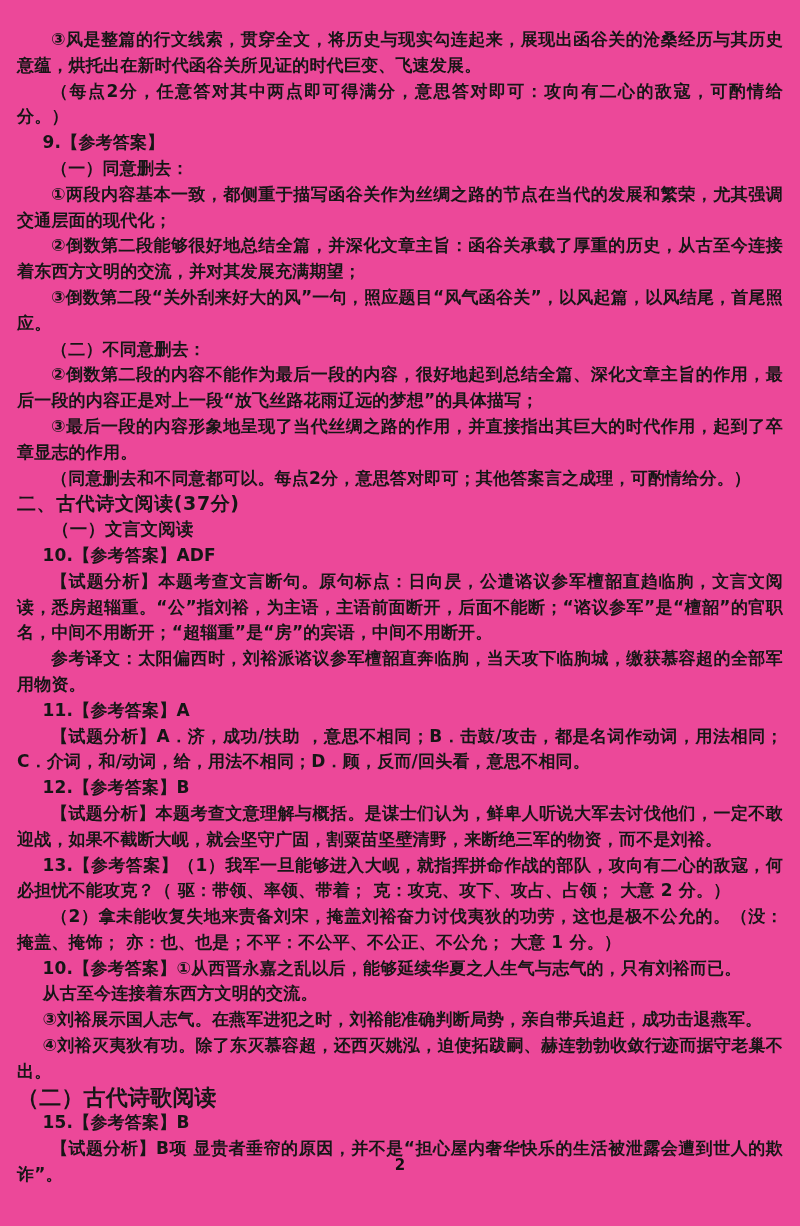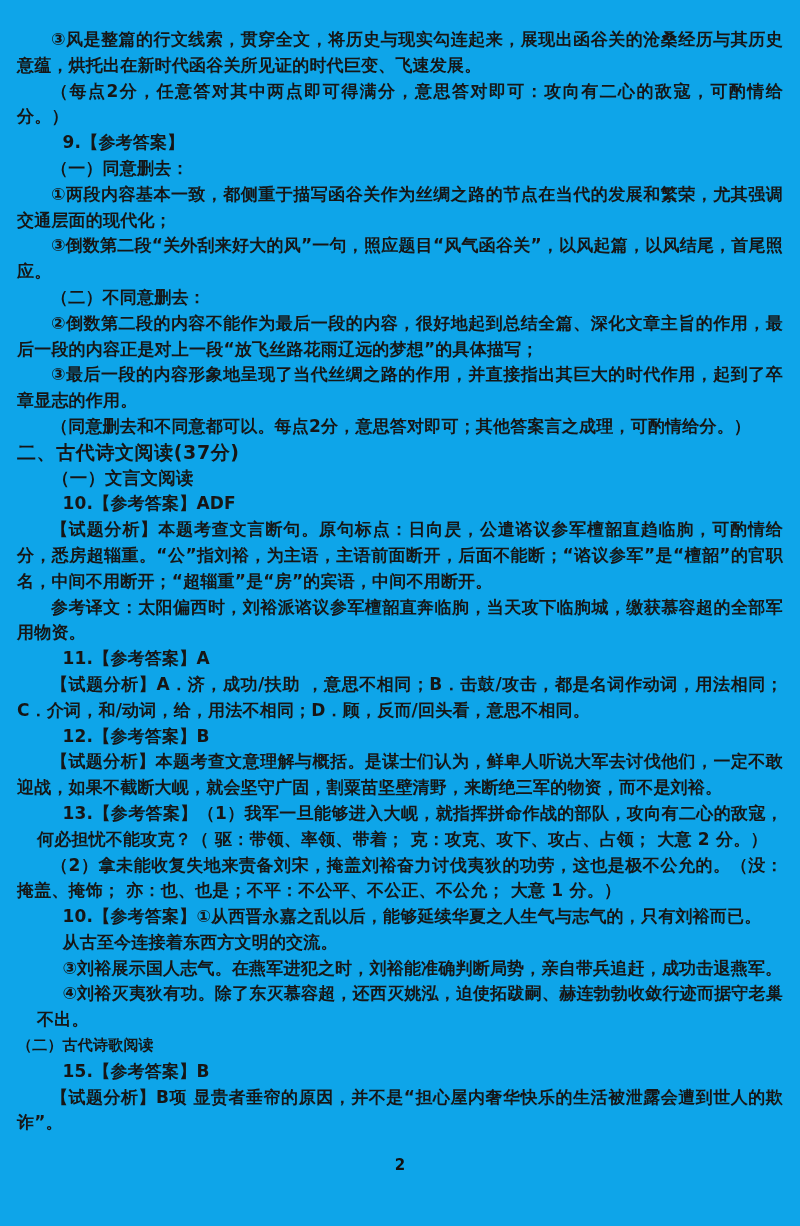--- a/index.html
+++ b/index.html
@@ -12,38 +12,38 @@
     height: 1226px;
     position: relative;
     font-family: "DejaVu Sans", "Liberation Sans", sans-serif;
     font-weight: 700;
     color: #161616;
     overflow: hidden;
   }
   .page {
     position: absolute;
     inset: 0;
-    background: #0ea5e9;
+    background: #ec4899;
   }
   .content {
     position: absolute;
     top: 27px;
     left: 17px;
     width: 766px;
     font-size: 17px;
     line-height: 25.8px;
     text-align: justify;
     text-justify: inter-ideograph;
     letter-spacing: 0.2px;
   }
   .para        { text-indent: 2em; }   
-  .num         { text-indent: 1.5em; margin-left: 20px; } 
+  .num         { text-indent: 1.5em; } 
   .section     { text-indent: 0; font-size: 19px; letter-spacing: 0.6px; } 
   .subsection  { text-indent: 2em; font-size: 17.5px; }  
-  .subsection-left { text-indent: 0; font-size: 15px; font-family: Liberation Serif, serif; } 
+  .subsection-left { text-indent: 0; font-size: 22px; font-family: Liberation Serif, serif; } 
   .footer {
     position: absolute;
     top: 1156px;
     left: 0;
     width: 800px;
     text-align: center;
     font-size: 15px;
     font-weight: 700;
     color: #111111;
   }
@@ -51,29 +51,30 @@
 </head>
 <body>
 
 <div class="page">
   <div class="content" id="answer-content">
       <div class="para">③风是整篇的行文线索，贯穿全文，将历史与现实勾连起来，展现出函谷关的沧桑经历与其历史意蕴，烘托出在新时代函谷关所见证的时代巨变、飞速发展。</div>
       <div class="para">（每点2分，任意答对其中两点即可得满分，意思答对即可：攻向有二心的敌寇，可酌情给分。）</div>
       <div class="num">9.【参考答案】</div>
       <div class="para">（一）同意删去：</div>
       <div class="para">①两段内容基本一致，都侧重于描写函谷关作为丝绸之路的节点在当代的发展和繁荣，尤其强调交通层面的现代化；</div>
+      <div class="para">②倒数第二段能够很好地总结全篇，并深化文章主旨：函谷关承载了厚重的历史，从古至今连接着东西方文明的交流，并对其发展充满期望；</div>
       <div class="para">③倒数第二段“关外刮来好大的风”一句，照应题目“风气函谷关”，以风起篇，以风结尾，首尾照应。</div>
       <div class="para">（二）不同意删去：</div>
       <div class="para">②倒数第二段的内容不能作为最后一段的内容，很好地起到总结全篇、深化文章主旨的作用，最后一段的内容正是对上一段“放飞丝路花雨辽远的梦想”的具体描写；</div>
       <div class="para">③最后一段的内容形象地呈现了当代丝绸之路的作用，并直接指出其巨大的时代作用，起到了卒章显志的作用。</div>
       <div class="para">（同意删去和不同意都可以。每点2分，意思答对即可；其他答案言之成理，可酌情给分。）</div>
       <div class="section">二、古代诗文阅读(37分)</div>
       <div class="subsection">（一）文言文阅读</div>
       <div class="num">10.【参考答案】ADF</div>
-      <div class="para">【试题分析】本题考查文言断句。原句标点：日向昃，公遣谘议参军檀韶直趋临朐，可酌情给分，悉房超辎重。“公”指刘裕，为主语，主语前面断开，后面不能断；“谘议参军”是“檀韶”的官职名，中间不用断开；“超辎重”是“房”的宾语，中间不用断开。</div>
+      <div class="para">【试题分析】本题考查文言断句。原句标点：日向昃，公遣谘议参军檀韶直趋临朐，文言文阅读，悉房超辎重。“公”指刘裕，为主语，主语前面断开，后面不能断；“谘议参军”是“檀韶”的官职名，中间不用断开；“超辎重”是“房”的宾语，中间不用断开。</div>
       <div class="para">参考译文：太阳偏西时，刘裕派谘议参军檀韶直奔临朐，当天攻下临朐城，缴获慕容超的全部军用物资。</div>
       <div class="num">11.【参考答案】A</div>
       <div class="para">【试题分析】A．济，成功/扶助 ，意思不相同；B．击鼓/攻击，都是名词作动词，用法相同；C．介词，和/动词，给，用法不相同；D．顾，反而/回头看，意思不相同。</div>
       <div class="num">12.【参考答案】B</div>
       <div class="para">【试题分析】本题考查文意理解与概括。是谋士们认为，鲜卑人听说大军去讨伐他们，一定不敢迎战，如果不截断大岘，就会坚守广固，割粟苗坚壁清野，来断绝三军的物资，而不是刘裕。</div>
       <div class="num">13.【参考答案】（1）我军一旦能够进入大岘，就指挥拼命作战的部队，攻向有二心的敌寇，何必担忧不能攻克？（ 驱：带领、率领、带着； 克：攻克、攻下、攻占、占领； 大意 2 分。）</div>
       <div class="para">（2）拿未能收复失地来责备刘宋，掩盖刘裕奋力讨伐夷狄的功劳，这也是极不公允的。（没：掩盖、掩饰； 亦：也、也是；不平：不公平、不公正、不公允； 大意 1 分。）</div>
       <div class="num">10.【参考答案】①从西晋永嘉之乱以后，能够延续华夏之人生气与志气的，只有刘裕而已。</div>
       <div class="num">从古至今连接着东西方文明的交流。</div>
       <div class="num">③刘裕展示国人志气。在燕军进犯之时，刘裕能准确判断局势，亲自带兵追赶，成功击退燕军。</div>

